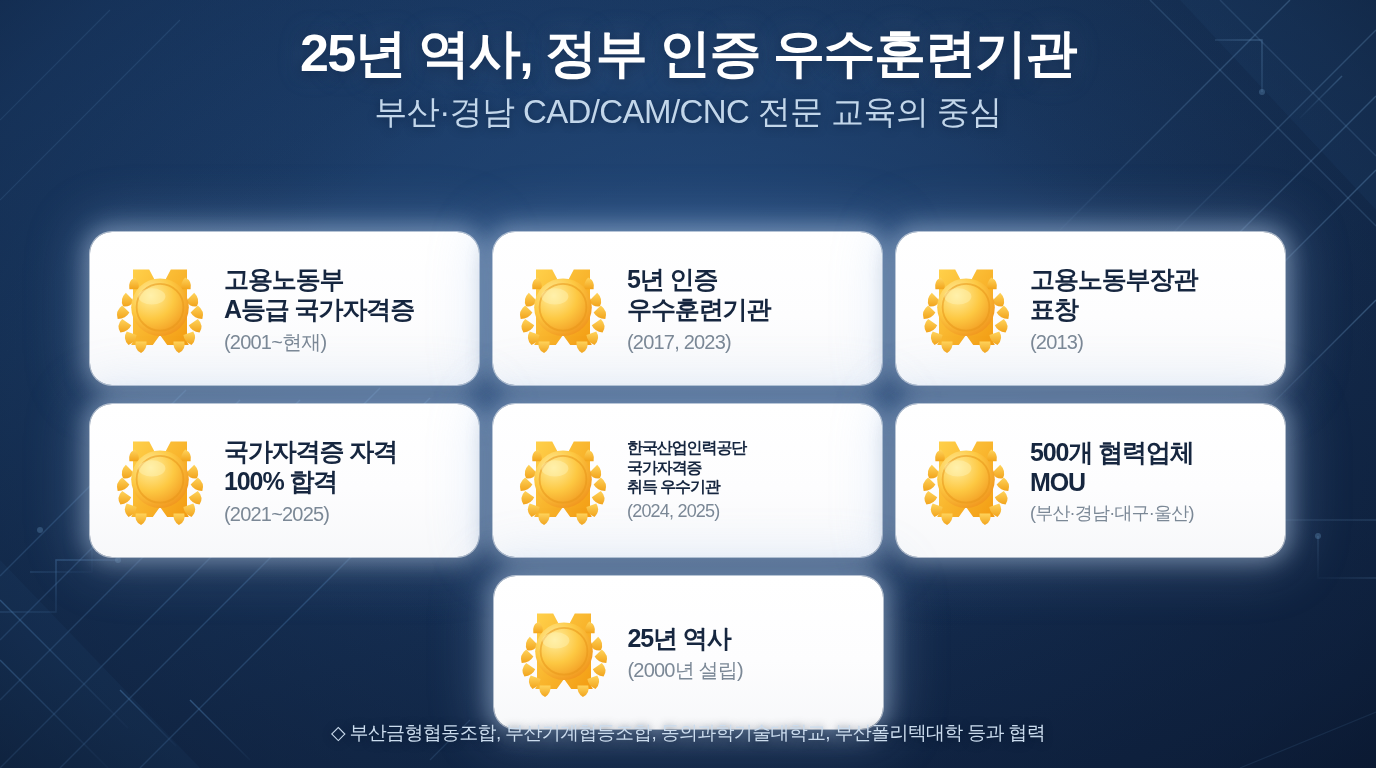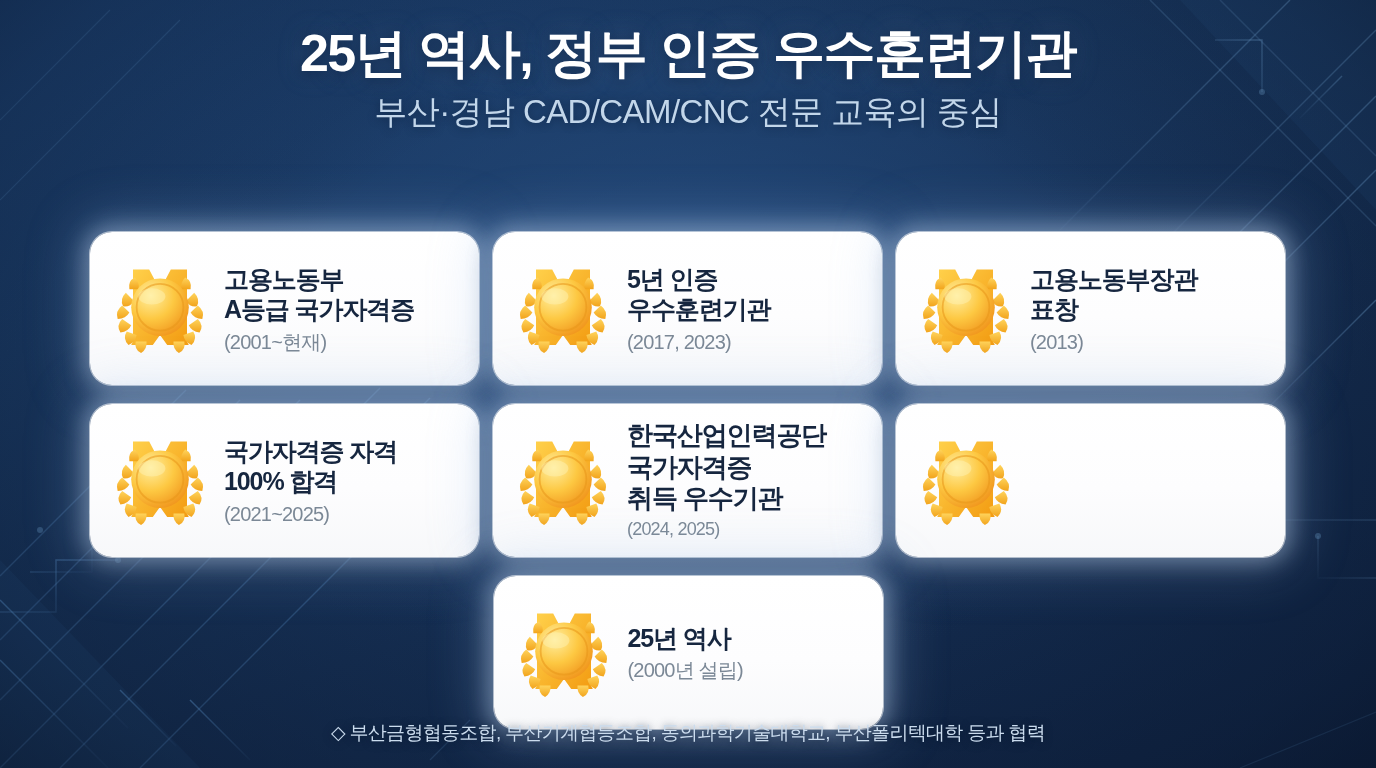--- a/index.html
+++ b/index.html
@@ -105,21 +105,21 @@
     justify-content:center;
   }
   .card-title {
     font-size:25px;
     font-weight:700;
     color:#16263f;
     line-height:1.22;
     letter-spacing:-1.1px;
     white-space:nowrap;
   }
-  .card-title.three-line { font-size:26px; line-height:1.2; }
+  .card-title.three-line { font-size:16px; line-height:1.2; }
   .card-note {
     margin-top:5px;
     font-size:20px;
     font-weight:400;
     color:#7b8896;
     letter-spacing:-0.8px;
     line-height:1.2;
     white-space:nowrap;
   }
   .card-note.small { font-size:18px; }
@@ -431,20 +431,27 @@
               <path d="M102 71 q7 7 2 15 q-9 -1 -12 -8 z"></path>
                 <path d="M97 85 q5 8 -2 15 q-8 -3 -9 -11 z"></path>
               <path d="M87 96 q2 9 -6 13 q-7 -5 -6 -13 z"></path>
                 <path d="M94 38 q2 -9 -6 -13 q-6 6 -4 13 z"></path>
             </g>
             <circle cx="60" cy="58" r="32" fill="url(#md1)"></circle>
             <circle cx="60" cy="58" r="26" fill="none" stroke="#e8951a" stroke-opacity="0.55" stroke-width="2"></circle>
             <ellipse cx="51" cy="46" rx="15" ry="9" fill="#fff3b8" fill-opacity="0.45"></ellipse>
           </svg>
         </div>
+        <div class="card-text">
+          <div class="card-title">
+            <div>500개 협력업체</div>
+            <div>MOU</div>
+          </div>
+          <div class="card-note small">(부산·경남·대구·울산)</div>
+        </div>
       </div>
 
     </div>
 
     <div class="row center">
 
       <div class="card">
         <div class="medal">
           <svg viewBox="0 0 120 120" aria-hidden="true">
             <g fill="url(#rb1)">

